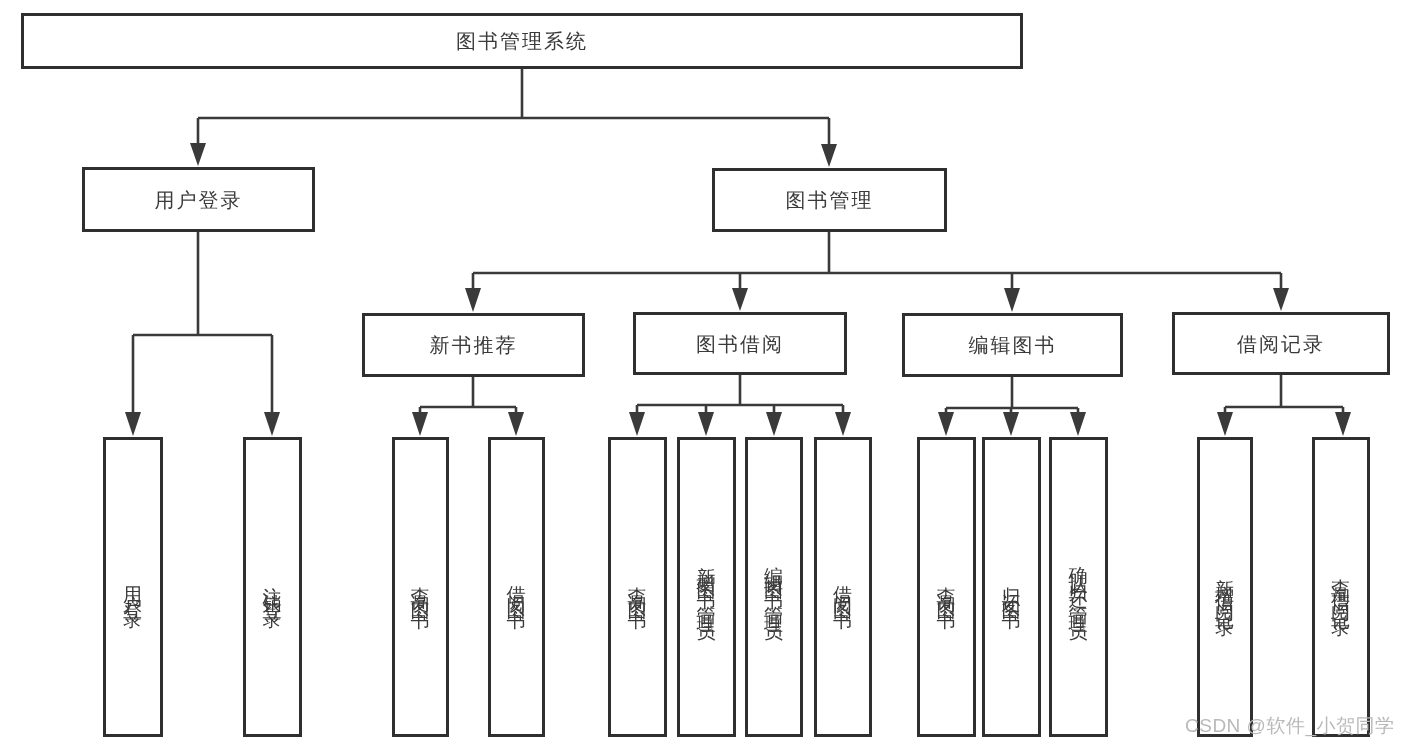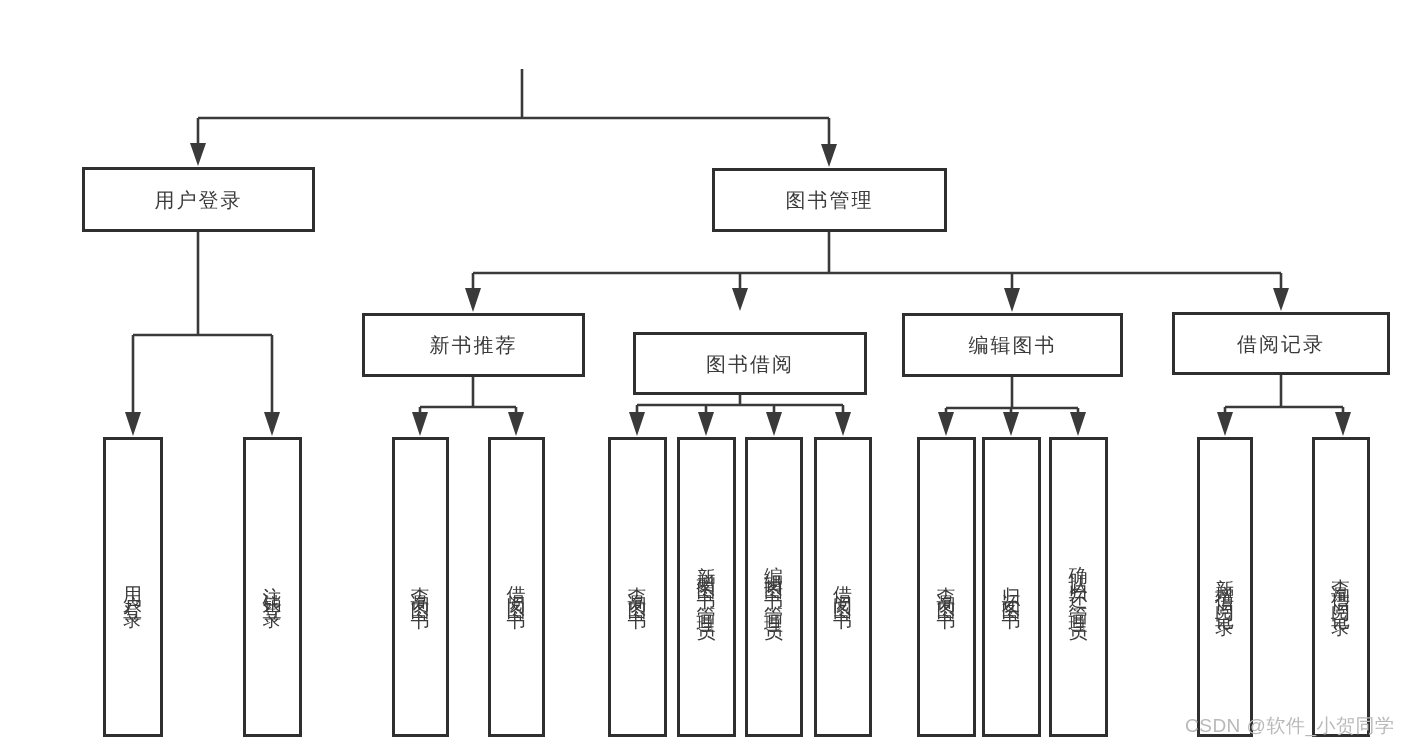--- a/index.html
+++ b/index.html
@@ -107,26 +107,27 @@
     <g>
       <line x1="1281" y1="375" x2="1281" y2="407"></line>
       <line x1="1225" y1="407" x2="1343" y2="407"></line>
       <line x1="1225" y1="407" x2="1225" y2="416"></line>
       <polygon points="1217,412 1233,412 1225,436"></polygon>
       <line x1="1343" y1="407" x2="1343" y2="416"></line>
       <polygon points="1335,412 1351,412 1343,436"></polygon>
     </g>
   </svg>
 
+  <div class="node" style="left:21px;top:13px;width:1002px;height:56px;">图书管理系统</div>
 
   <div class="node" style="left:82px;top:167px;width:233px;height:65px;">用户登录</div>
   <div class="node" style="left:712px;top:168px;width:235px;height:64px;">图书管理</div>
 
   <div class="node" style="left:362px;top:313px;width:223px;height:64px;">新书推荐</div>
-  <div class="node" style="left:633px;top:332px;width:234px;height:63px;">图书借阅</div>
+  <div class="node" style="left:633px;top:312px;width:214px;height:63px;">图书借阅</div>
   <div class="node" style="left:902px;top:313px;width:221px;height:64px;">编辑图书</div>
   <div class="node" style="left:1172px;top:312px;width:218px;height:63px;">借阅记录</div>
 
   <div class="node leaf" style="left:103px;top:437px;width:60px;height:300px;">用户登录</div>
   <div class="node leaf" style="left:243px;top:437px;width:59px;height:300px;">注销登录</div>
 
   <div class="node leaf" style="left:392px;top:437px;width:57px;height:300px;">查询图书</div>
   <div class="node leaf" style="left:488px;top:437px;width:57px;height:300px;">借阅图书</div>
 
   <div class="node leaf" style="left:608px;top:437px;width:59px;height:300px;">查询图书</div>

